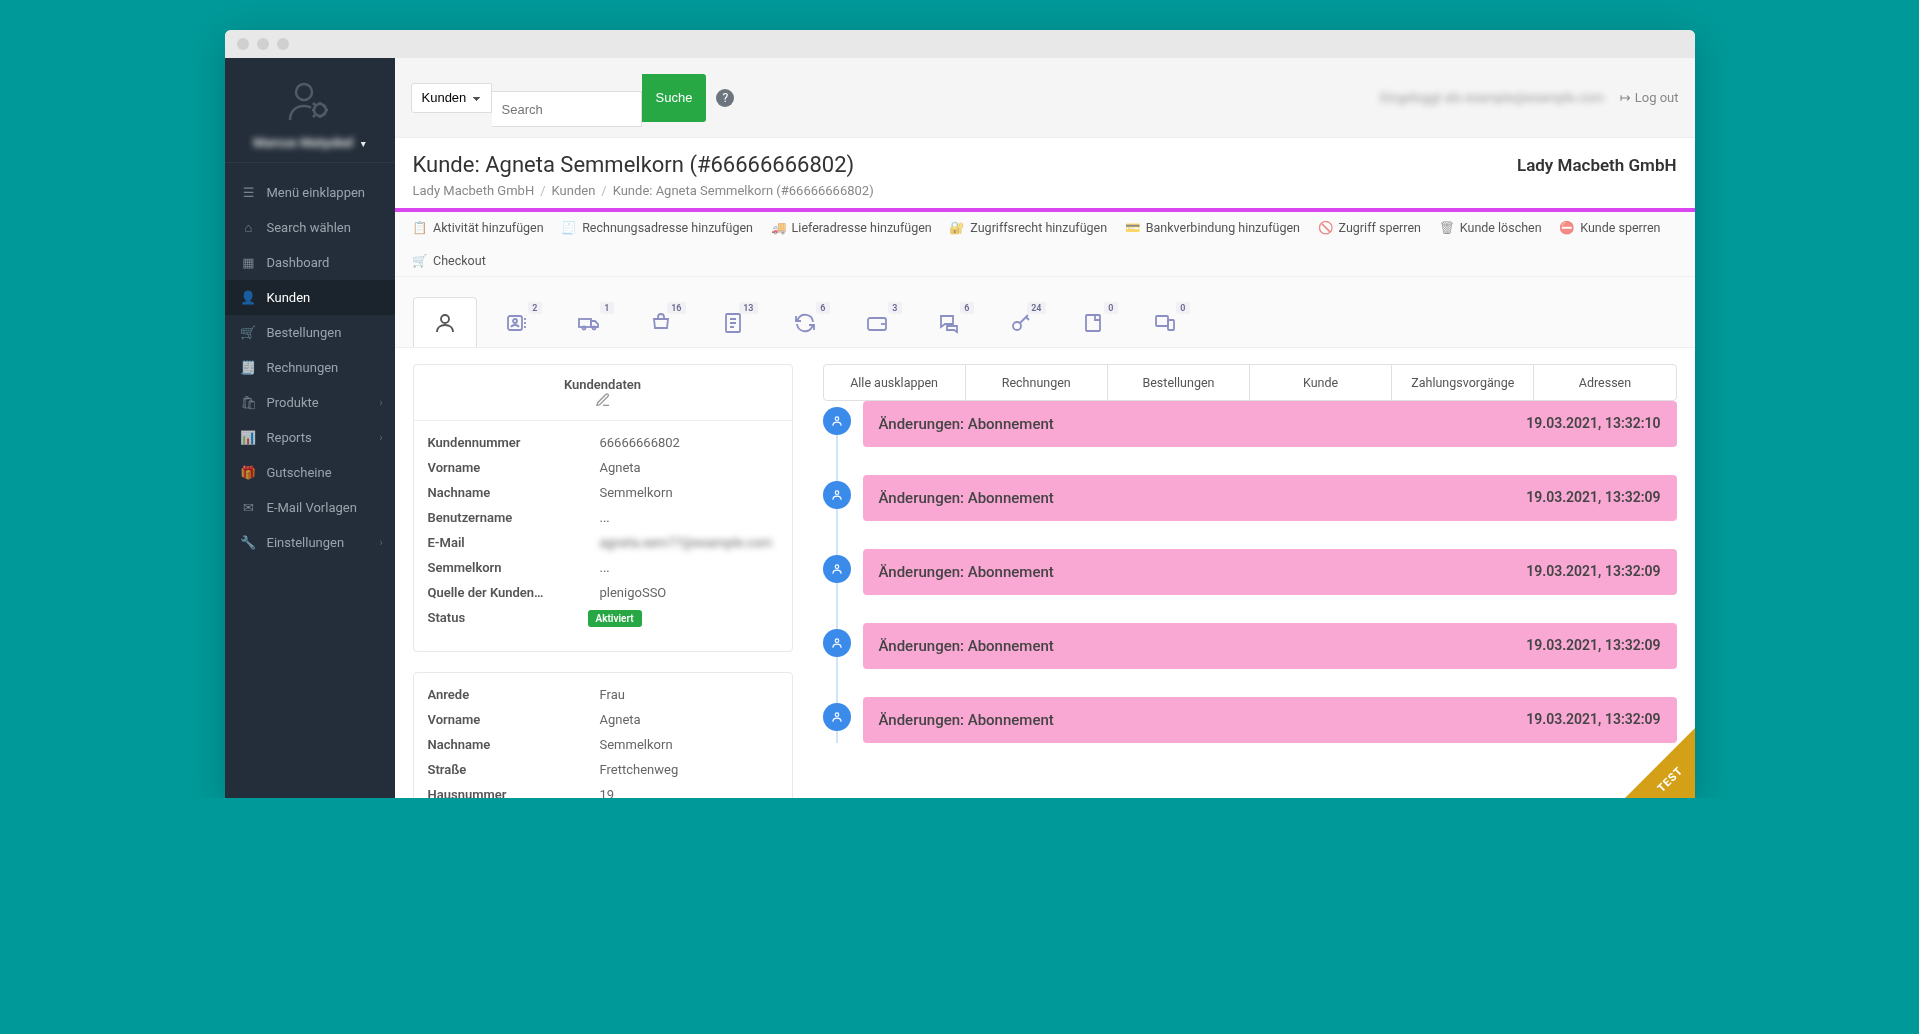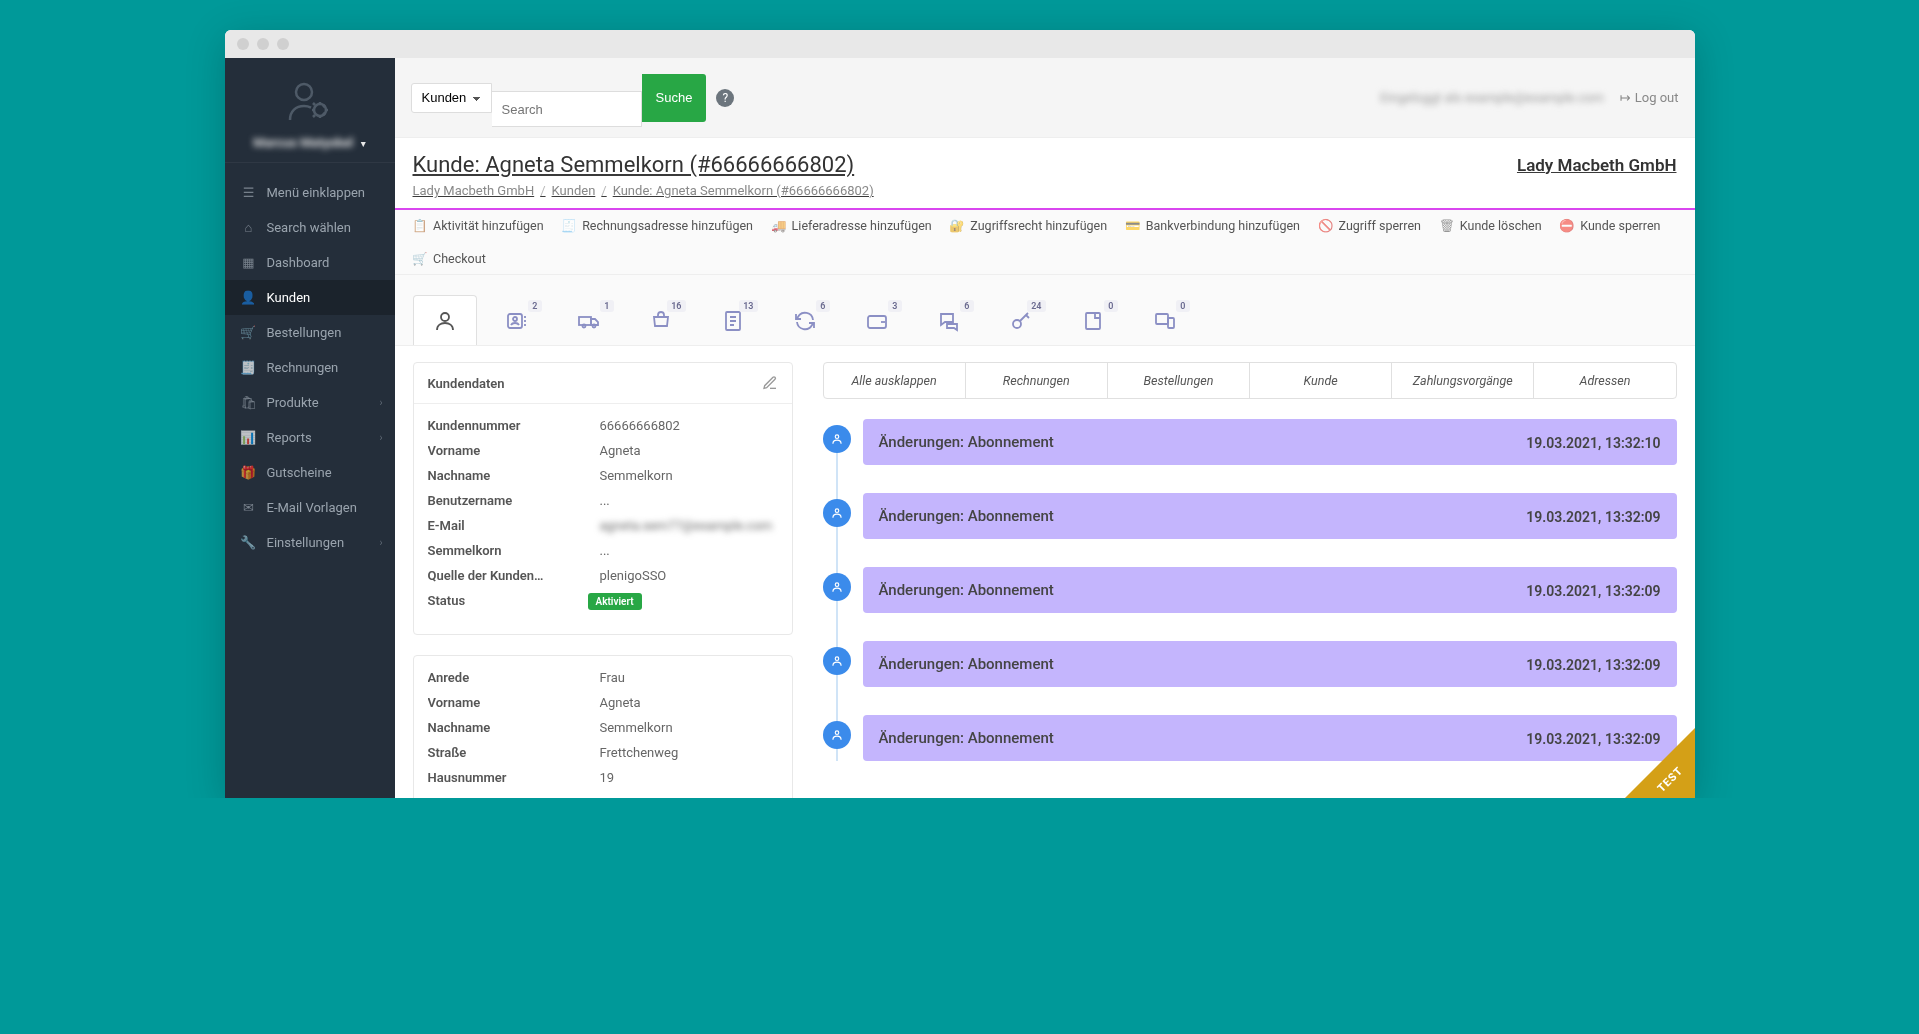--- a/index.html
+++ b/index.html
@@ -20,56 +20,56 @@
 .side-item .chev { position:absolute; right:12px; font-size:10px; opacity:.5;}
 .main { flex: 1; background: #f5f5f5; overflow-y: auto; position: relative;}
 .topbar { display:flex; align-items:center; padding: 10px 16px; gap:0;}
 .search-select { border:1px solid #ddd; background:#fff; height:30px; padding:0 24px 0 10px; font-size:13px; border-radius:3px 0 0 3px; appearance:none; -webkit-appearance:none; background-image: linear-gradient(45deg, transparent 50%, #555 50%), linear-gradient(135deg, #555 50%, transparent 50%); background-position: calc(100% - 14px) 13px, calc(100% - 10px) 13px; background-size:4px 4px,4px 4px; background-repeat:no-repeat;}
 .search-input { border:1px solid #ddd; border-left:none; height:36px; padding:0 10px; font-size:13px; width:150px;margin-top:23px;}
 .search-btn { height:48px; background:#28a745; color:#fff; border:none; padding:0 14px; font-size:13px; border-radius:0 3px 3px 0; cursor:pointer;}
 .help-btn { width:18px; height:18px; border-radius:50%; background:#6c757d; color:#fff; display:flex; align-items:center; justify-content:center; font-size:12px; margin-left:10px; cursor:pointer;}
 .topbar .spacer { flex:1;}
 .topbar .blur-text { color:#999; filter:blur(3px); font-size:13px;}
 .logout { margin-left:16px; color:#888; font-size:13px; cursor:pointer; display:flex; align-items:center; gap:4px;}
-.page-head { background:#fff; border-top:1px solid #eee; border-bottom:2px solid #d946ef; padding: 14px 18px 0; text-decoration: underline;}
+.page-head { background:#fff; border-top:1px solid #eee; border-bottom:4px solid #d946ef; padding: 14px 18px 0;}
 .page-head .title-row { display:flex; justify-content:space-between; align-items:center;}
 .page-head h1 { font-size:22px; font-weight:400; color:#333;}
 .page-head .company { font-size:17px; color:#333; font-weight:600;}
 .breadcrumb { font-size:13px; color:#888; margin-top:6px; padding-bottom:10px;}
 .breadcrumb a { color:#888; text-decoration:none;}
 .breadcrumb .sep { margin:0 6px; color:#bbb;}
 .action-bar { background:#fafafa; border-bottom:1px solid #eee; padding:8px 18px; display:flex; flex-wrap:wrap; gap:18px;}
 .action-item { font-size:12.5px; color:#555; cursor:pointer; display:inline-flex; align-items:center; gap:5px;}
 .action-item .ai-icon { opacity:.6;}
 .tabs-row { background:#fafafa; padding: 20px 18px 0; display:flex; gap:8px;}
 .tab-btn { position:relative; width:64px; height:50px; display:flex; align-items:center; justify-content:center; border:1px solid transparent; border-bottom:none; cursor:pointer; border-radius:4px 4px 0 0;}
 .tab-btn.active { background:#fff; border-color:#e0e0e0;}
 .tab-btn .ticon { width:24px; height:24px; color:#8b8fc4;}
 .tab-btn.active .ticon { color:#555;}
 .tab-btn .badge { position:absolute; top:4px; right:6px; background:#f0f0f5; color:#6a6a90; font-size:9px; padding:1px 4px; border-radius:3px; font-weight:600;}
 .content-row { display:flex; padding: 16px 18px; gap:30px; background:#fff; border-top:1px solid #eee;}
 .left-col { width:380px; flex-shrink:0;}
 .panel { border:1px solid #e8e8e8; border-radius:4px; margin-bottom:20px;}
-.panel-head { padding:12px 14px; font-size:13px; font-weight:600; color:#555; display:flex; justify-content:space-between; align-items:center; border-bottom:1px solid #eee;}
+.panel-head { padding:12px 14px; font-size:13px; font-weight:600; color:#555; display:flex; justify-content:space-between; align-items:center; border-bottom:1px solid #eee;flex-direction:column;}
 .panel-body { padding:14px;}
 .kv { display:flex; margin-bottom:10px; font-size:13px;gap:40px;}
 .kv .kk { width:120px; font-weight:600; color:#555; overflow:hidden; text-overflow:ellipsis; white-space:nowrap;}
 .kv .vv { color:#666;margin-left:12px;}
 .kv .vv.blur { filter:blur(3px); user-select:none;}
 .badge-green { background:#28a745; color:#fff; font-size:10px; padding:3px 8px; border-radius:3px; font-weight:600;}
 .right-col { flex:1;}
-.filter-tabs { display:flex; border:1px solid #e0e0e0; border-radius:4px; overflow:hidden; margin-bottom:20px;font-style:italic;}
+.filter-tabs { display:flex; border:1px solid #e0e0e0; border-radius:4px; overflow:hidden; }
 .filter-tab { flex:1; text-align:center; padding:10px 4px; font-size:12.5px; border-right:1px solid #e0e0e0; cursor:pointer; color:#555;}
 .filter-tab:last-child { border-right:none;}
 .timeline { position:relative; padding-left:40px;}
 .timeline::before { content:''; position:absolute; left:13px; top:20px; bottom:0; width:2px; background:#d0e4f7;}
 .tl-item { position:relative; margin-bottom:28px;}
 .tl-icon { position:absolute; left:-40px; top:6px; width:28px; height:28px; border-radius:50%; background:#3b8beb; display:flex; align-items:center; justify-content:center;}
 .tl-icon svg { width:14px; height:14px; stroke:#fff;}
-.tl-card { background:#c4b5fd; border-radius:4px; padding:14px 16px; display:flex; justify-content:space-between; align-items:flex-end;gap:22px;}
+.tl-card { background:#f9a8d4; border-radius:4px; padding:14px 16px; display:flex; justify-content:space-between; align-items:flex-start;gap:22px;}
 .tl-title { font-size:15px; color:#444; font-weight:500;}
 .tl-date { font-size:14px; color:#444; font-weight:600;}
 .test-corner { position:absolute; bottom:0; right:0; width:0; height:0; border-style:solid; border-width:0 0 70px 70px; border-color:transparent transparent #d4a017 transparent; pointer-events: none;}
 .test-corner span { position:absolute; bottom:-58px; left:-40px; color:#fff; font-size:11px; font-weight:700; transform:rotate(-45deg); letter-spacing:1px;}
 .edit-icon { color:#999; cursor:pointer;}
 svg { display:block; }
 </style>
 </head>
 <body>
 

